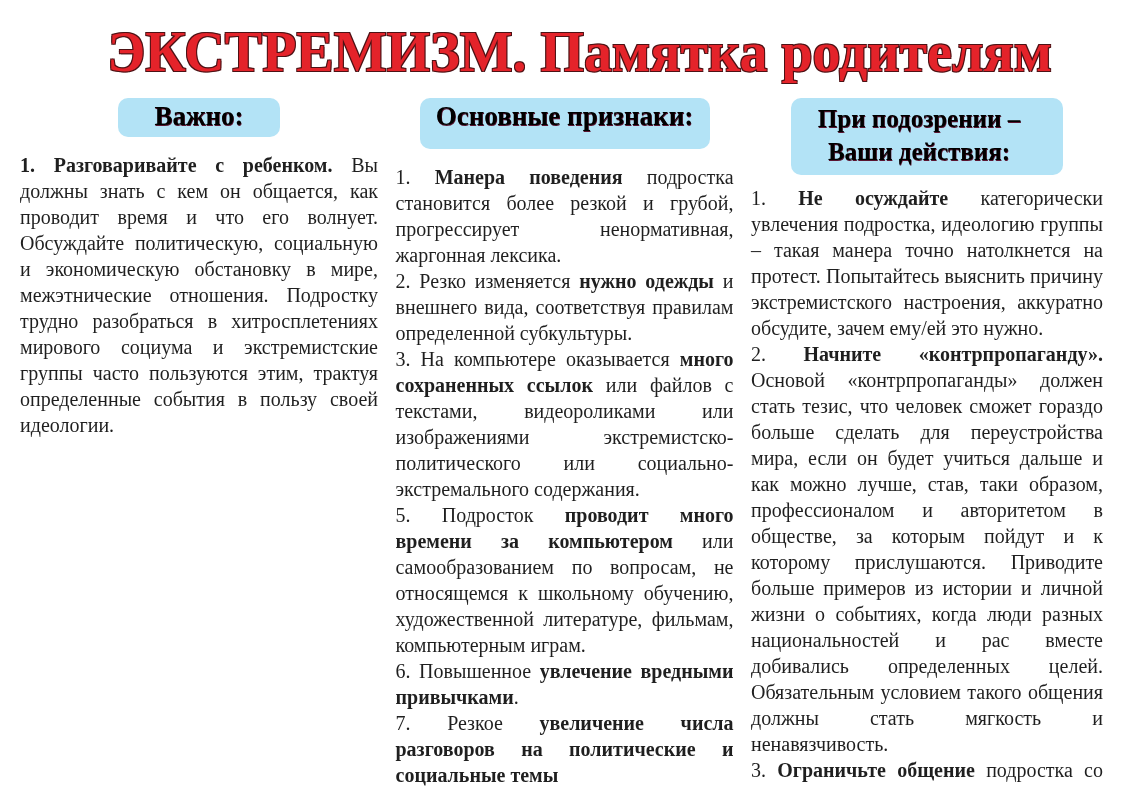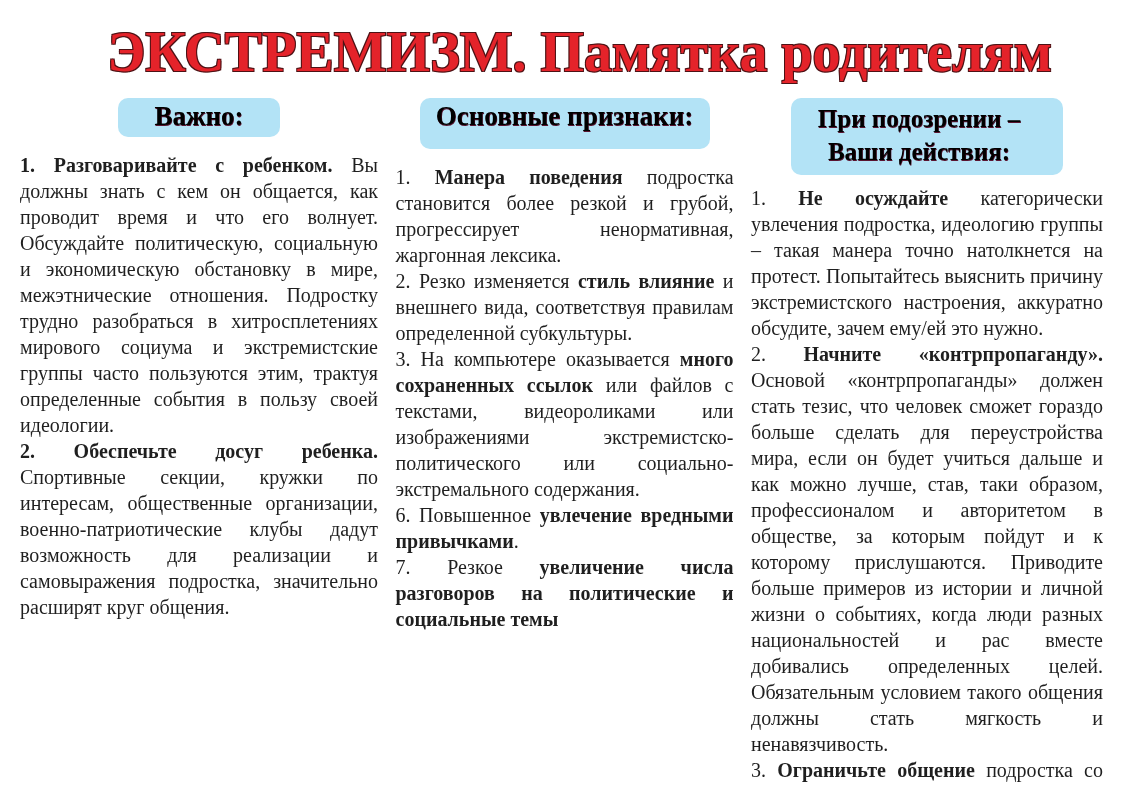--- a/index.html
+++ b/index.html
@@ -67,30 +67,30 @@
 <body>
 
 <div class="page">
   <h1 class="title">ЭКСТРЕМИЗМ. Памятка родителям</h1>
 
   <div class="columns">
     <section class="col col-0">
       <div class="col-header">Важно:</div>
       <div class="col-body">
           <p><b>1. Разговаривайте с ребенком. </b><span>Вы должны знать с кем он общается, как проводит время и что его волнует. Обсуждайте политическую, социальную и экономическую обстановку в мире, межэтнические отношения. Подростку трудно разобраться в хитросплетениях мирового социума и экстремистские группы часто пользуются этим, трактуя определенные события в пользу своей идеологии.</span></p>
-          <p><b>2. Обеспечьте досуг ребенка. </b><span>Спортивные секции, кружки по интересам, общественные организации, военно-патриотические клубы дадут возможность для реализации и самовыражения подростка, значительно расширят круг общения.</span></p>
         </div>
     </section>
 
     <section class="col col-1">
       <div class="col-header">Основные признаки:</div>
       <div class="col-body">
           <p><span>1. </span><b>Манера поведения</b><span> подростка становится более резкой и грубой, прогрессирует ненормативная, жаргонная лексика.</span></p>
-          <p><span>2. Резко изменяется </span><b>стиль влияние</b><span> и внешнего вида, соответствуя правилам определенной субкультуры.</span></p>
+          <p><span>2. Резко изменяется </span><b>нужно одежды</b><span> и внешнего вида, соответствуя правилам определенной субкультуры.</span></p>
           <p><span>3. На компьютере оказывается </span><b>много сохраненных ссылок</b><span> или файлов с текстами, видеороликами или изображениями экстремистско-политического или социально-экстремального содержания.</span></p>
+          <p><span>5. Подросток </span><b>проводит много времени за компьютером</b><span> или самообразованием по вопросам, не относящемся к школьному обучению, художественной литературе, фильмам, компьютерным играм.</span></p>
           <p><span>6. Повышенное </span><b>увлечение вредными привычками</b><span>.</span></p>
           <p><span>7. Резкое </span><b>увеличение числа разговоров на политические и социальные темы</b></p>
         </div>
     </section>
 
     <section class="col col-2">
       <div class="col-header">При подозрении –
 Ваши действия:</div>
       <div class="col-body">
           <p><span>1. </span><b>Не осуждайте</b><span> категорически увлечения подростка, идеологию группы – такая манера точно натолкнется на протест. Попытайтесь выяснить причину экстремистского настроения, аккуратно обсудите, зачем ему/ей это нужно.</span></p>

